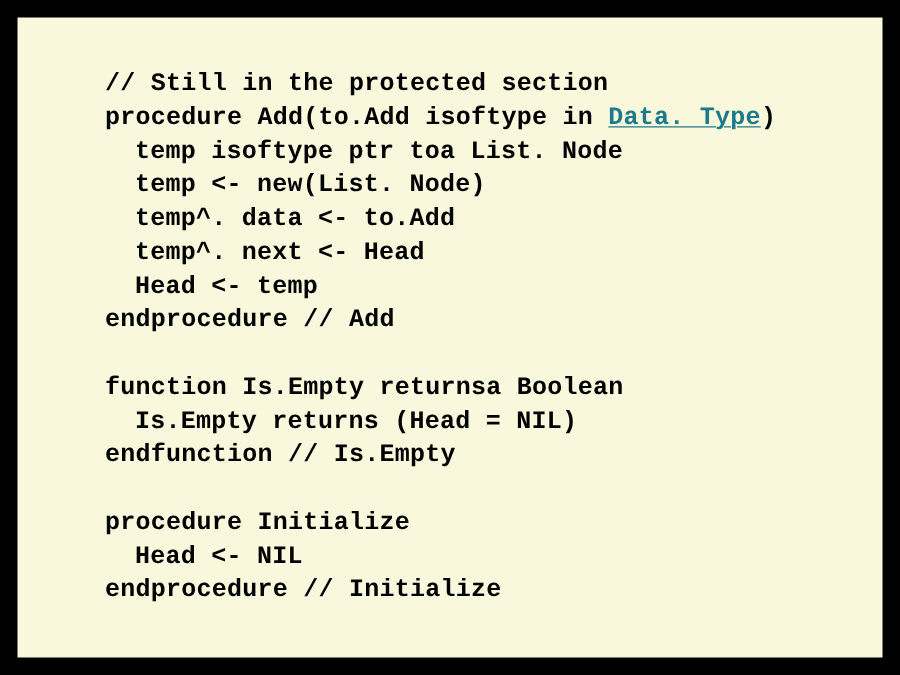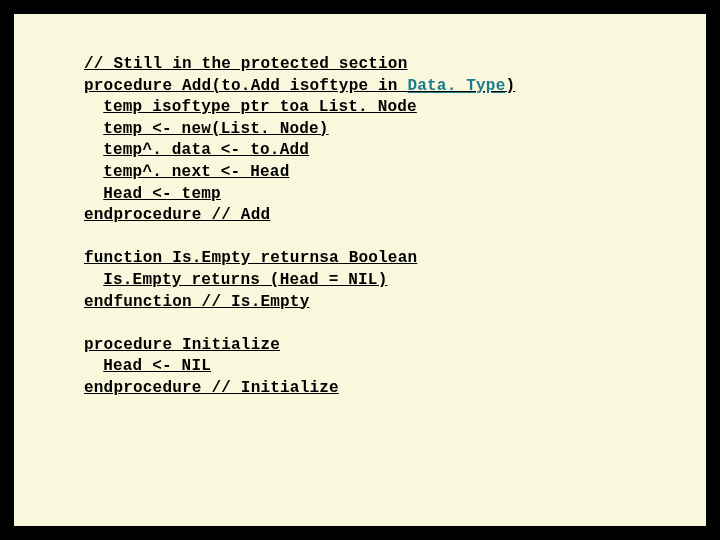--- a/index.html
+++ b/index.html
@@ -19,27 +19,26 @@
   }
   .panel {
     box-sizing: border-box;
     width: 100%;
     height: 100%;
     background: #f9f8dc;
     border: 2px solid #000;
     padding: 40px 20px 20px 70px;
   }
   .code {
-    font-size: 16px;
+    font-size: 20px;
     line-height: 1.35;
     color: #000;
     white-space: pre;
     font-weight: bold;
     letter-spacing: 0.2px;
-    text-decoration: underline;
   }
   .hl {
     color: #1d7a8a;
     text-decoration: underline;
     text-decoration-thickness: 1px;
     text-underline-offset: 2px;
   }
   .indent { display:inline-block; width: 2ch; }
 </style>
 </head>

